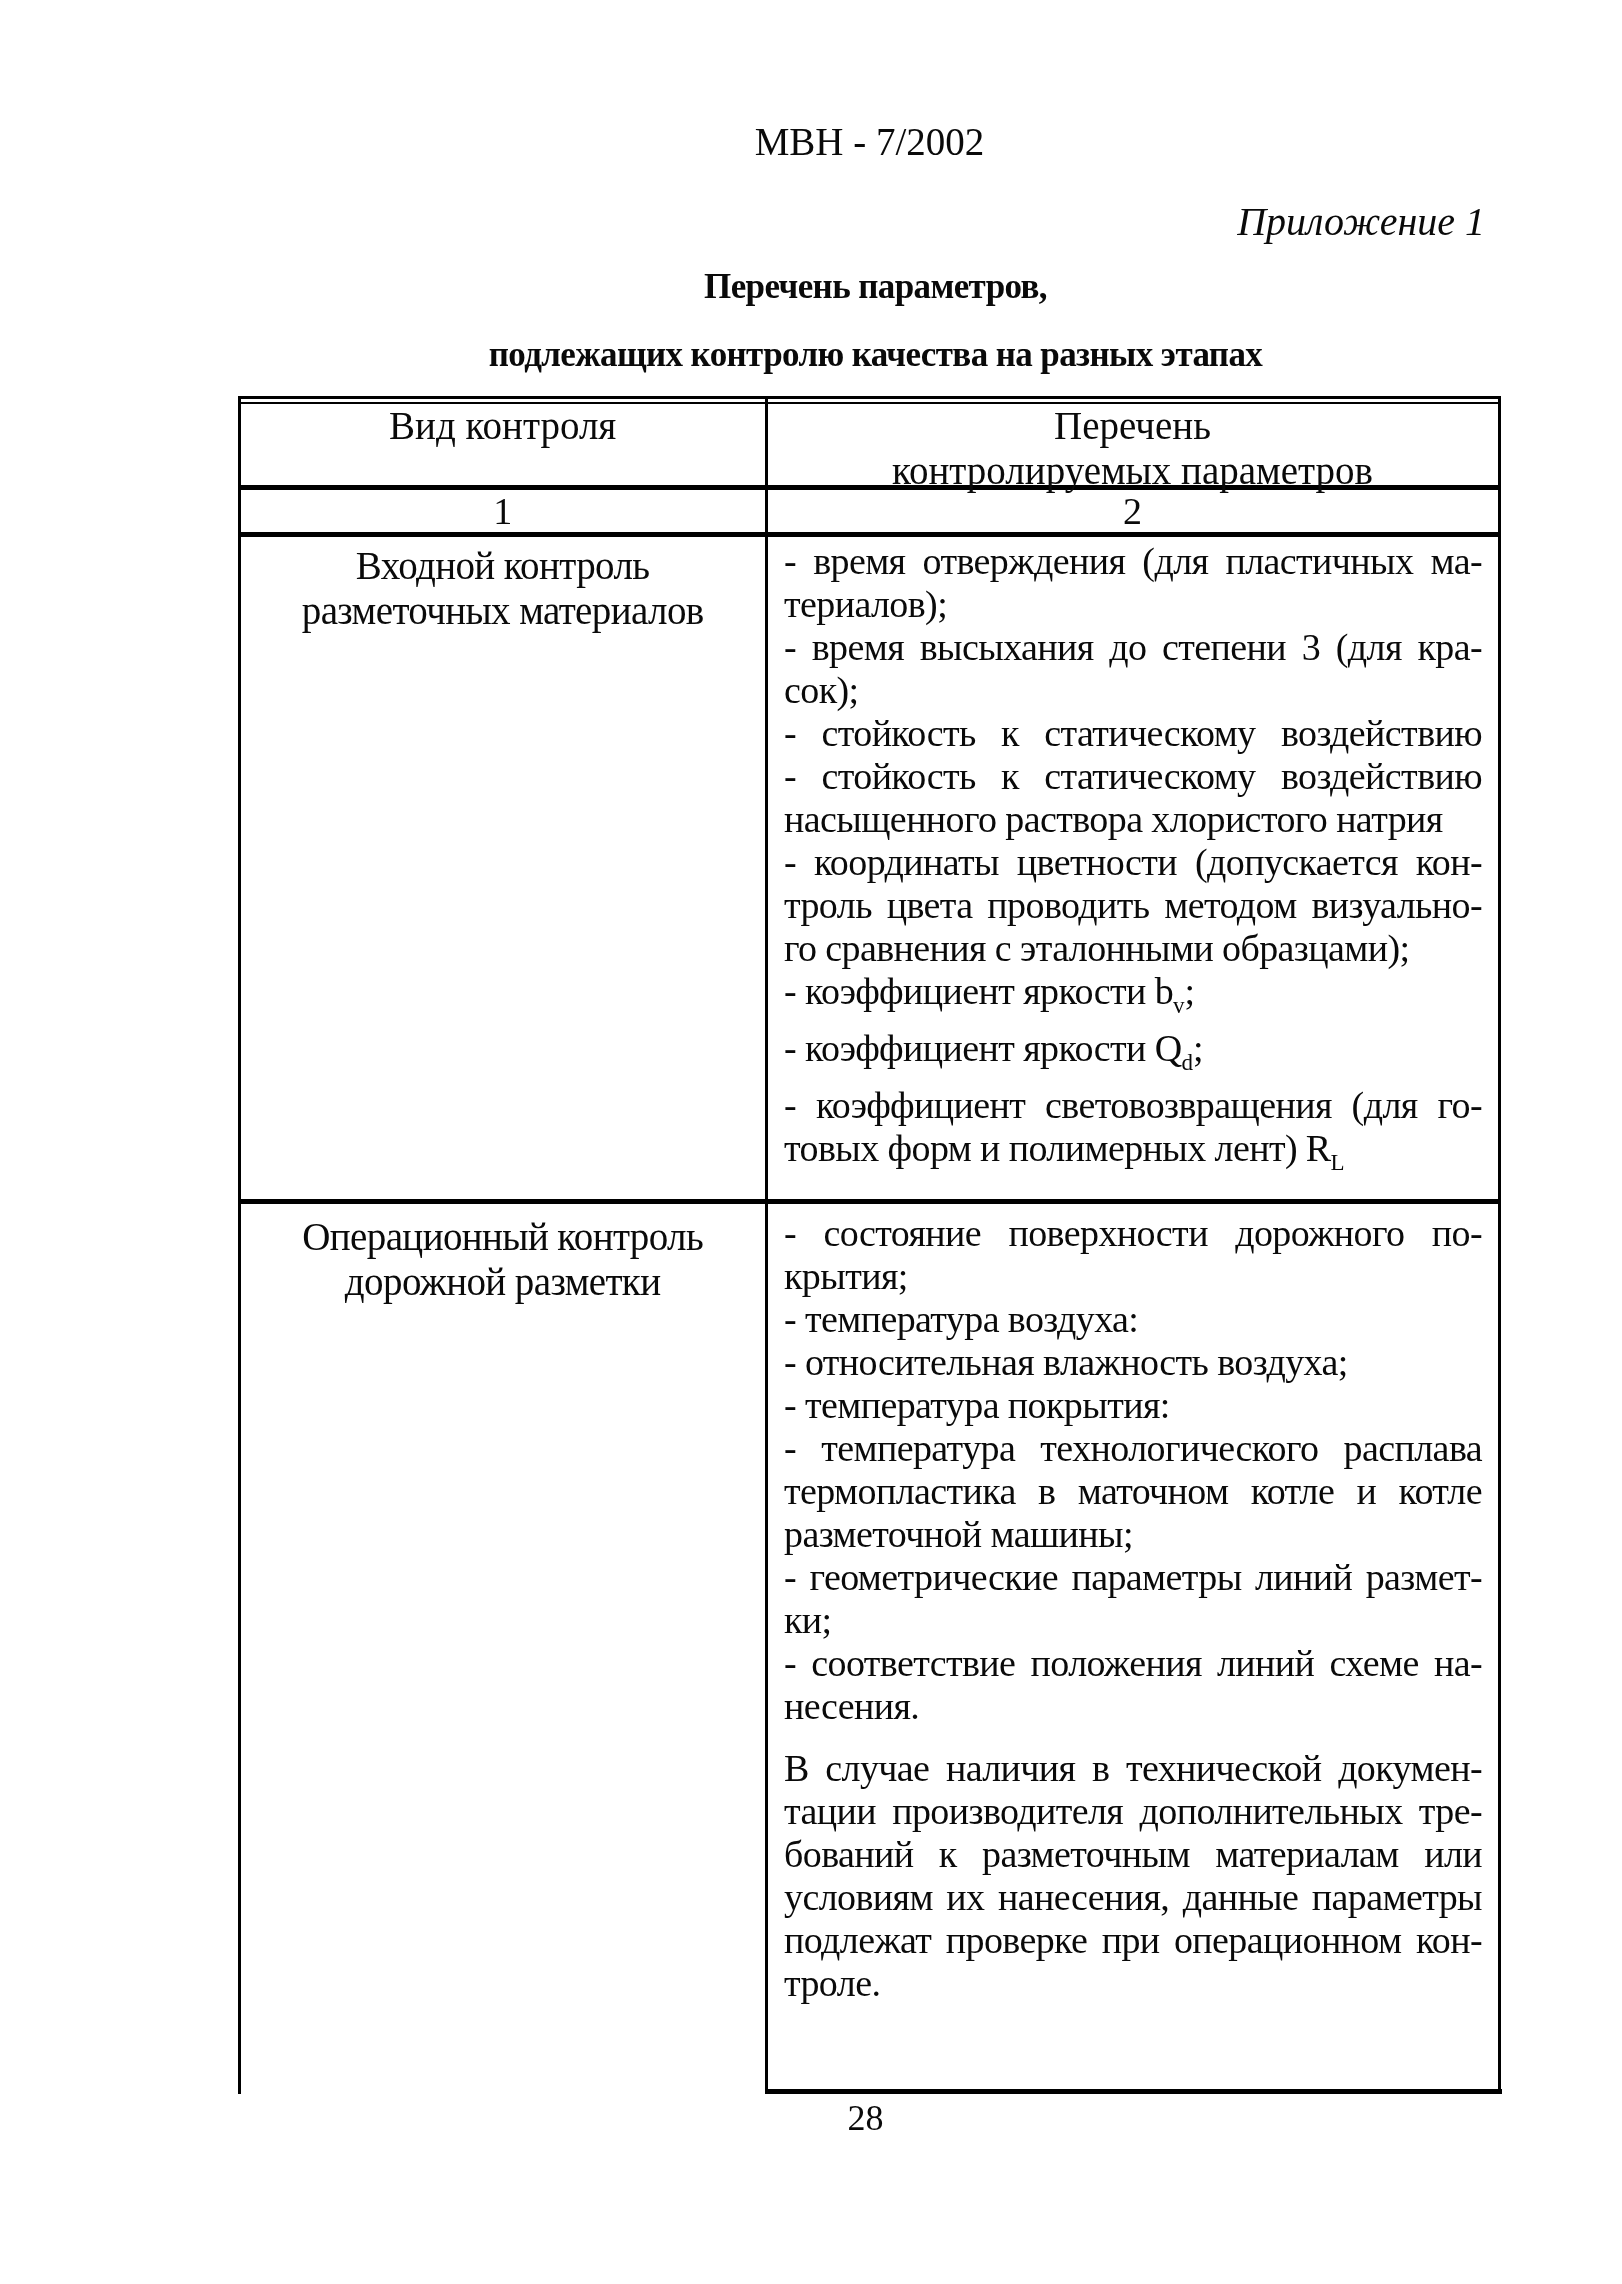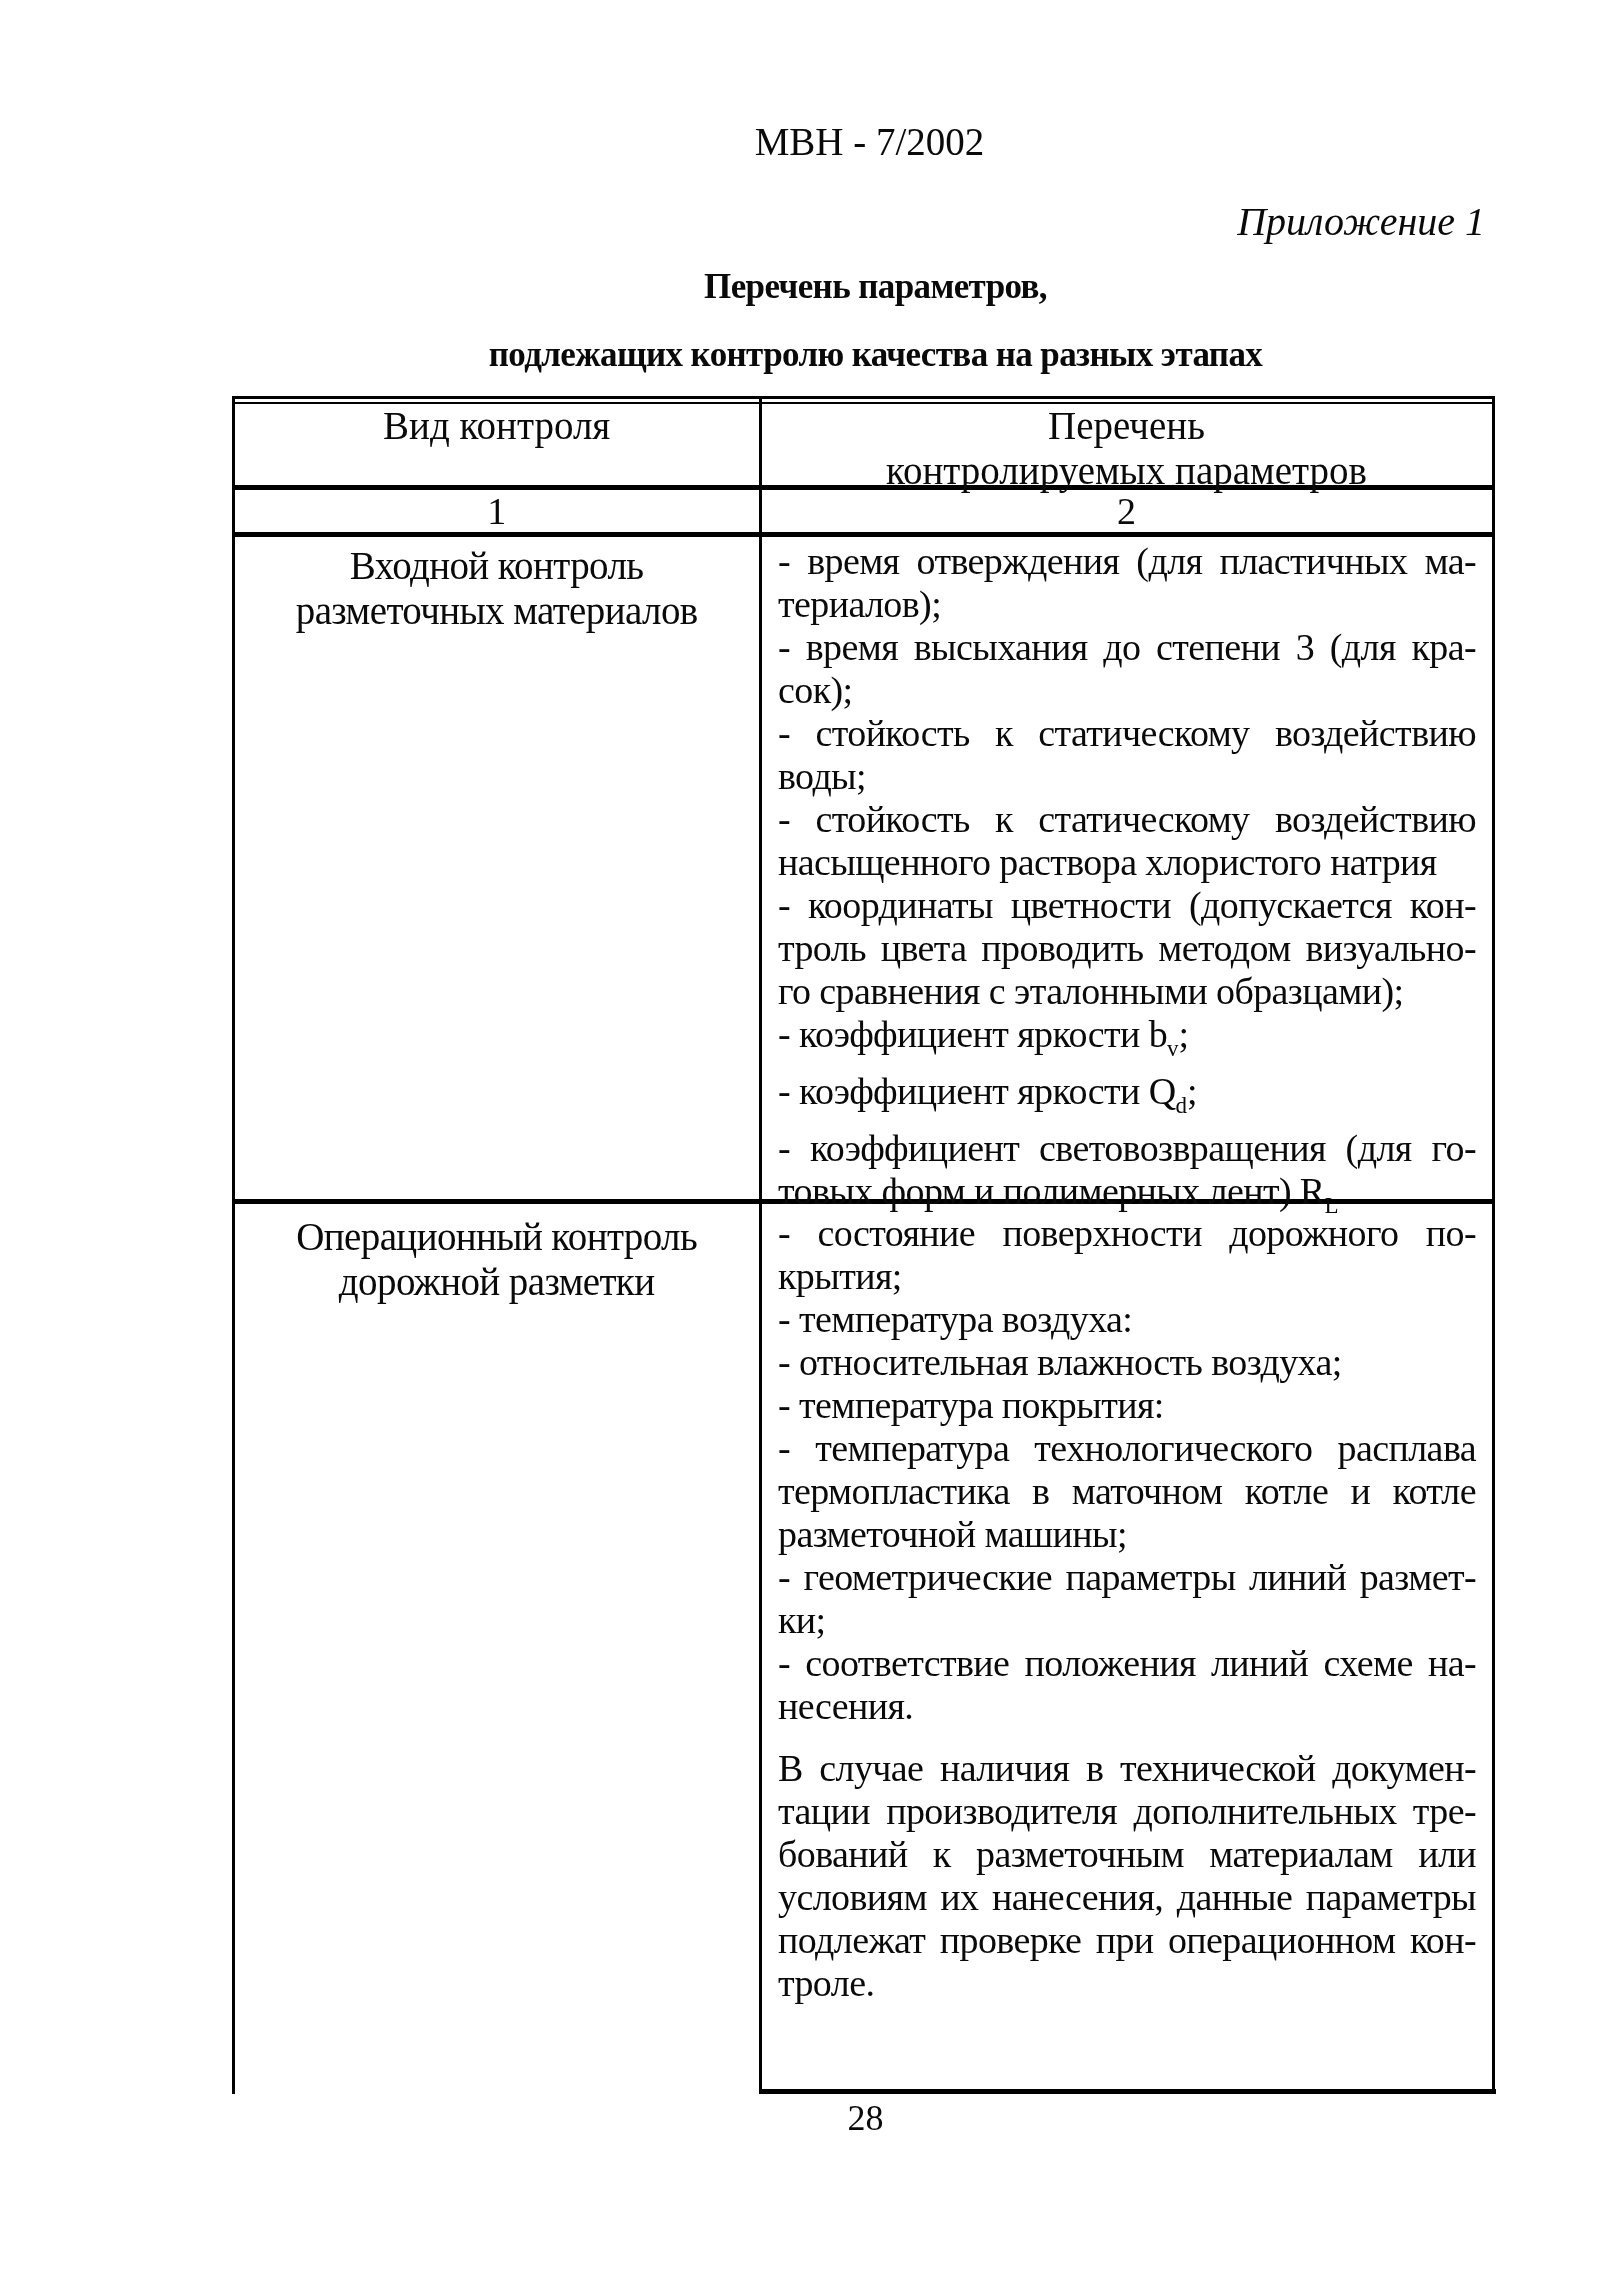--- a/index.html
+++ b/index.html
@@ -19,21 +19,21 @@
     position:absolute;left:1161px;top:198px;width:324px;
     text-align:right;font-size:40px;font-style:italic;
   }
   .title{
     position:absolute;left:227px;width:1297px;
     text-align:center;font-weight:bold;font-size:35px;letter-spacing:-0.6px;
   }
   .t1{top:267px;}
   .t2{top:335px;}
   .tbl{
-    position:absolute;left:232px;top:396px;width:1263px;height:1699px;
+    position:absolute;left:238px;top:396px;width:1263px;height:1699px;
   }
   .bline{position:absolute;background:#000;}
   .v-left{left:0;top:0;width:3.2px;height:1698px;}
   .v-mid{left:527px;top:0;width:2.6px;height:1698px;}
   .v-right{left:1260px;top:0;width:3.2px;height:1698px;}
   .h-top1{left:0;top:0;width:1263px;height:3.2px;}
   .h-top2{left:0;top:5.8px;width:1263px;height:2.6px;}
   .h-head{left:0;top:89px;width:1263px;height:4.5px;}
   .h-num{left:0;top:136px;width:1263px;height:4.5px;}
   .h-row1{left:0;top:803px;width:1263px;height:4.5px;}
@@ -102,21 +102,20 @@
       <div class="pitem">
         <div class="pline j">- время отверждения (для пластичных ма-</div>
         <div class="pline">териалов);</div>
       </div>
       <div class="pitem">
         <div class="pline j">- время высыхания до степени 3 (для кра-</div>
         <div class="pline">сок);</div>
       </div>
       <div class="pitem">
         <div class="pline j">- стойкость к статическому воздействию</div>
-        <div class="pline">воды;</div>
       </div>
       <div class="pitem">
         <div class="pline j">- стойкость к статическому воздействию</div>
         <div class="pline">насыщенного раствора хлористого натрия</div>
       </div>
       <div class="pitem">
         <div class="pline j">- координаты цветности (допускается кон-</div>
         <div class="pline j">троль цвета проводить методом визуально-</div>
         <div class="pline">го сравнения с эталонными образцами);</div>
       </div>

